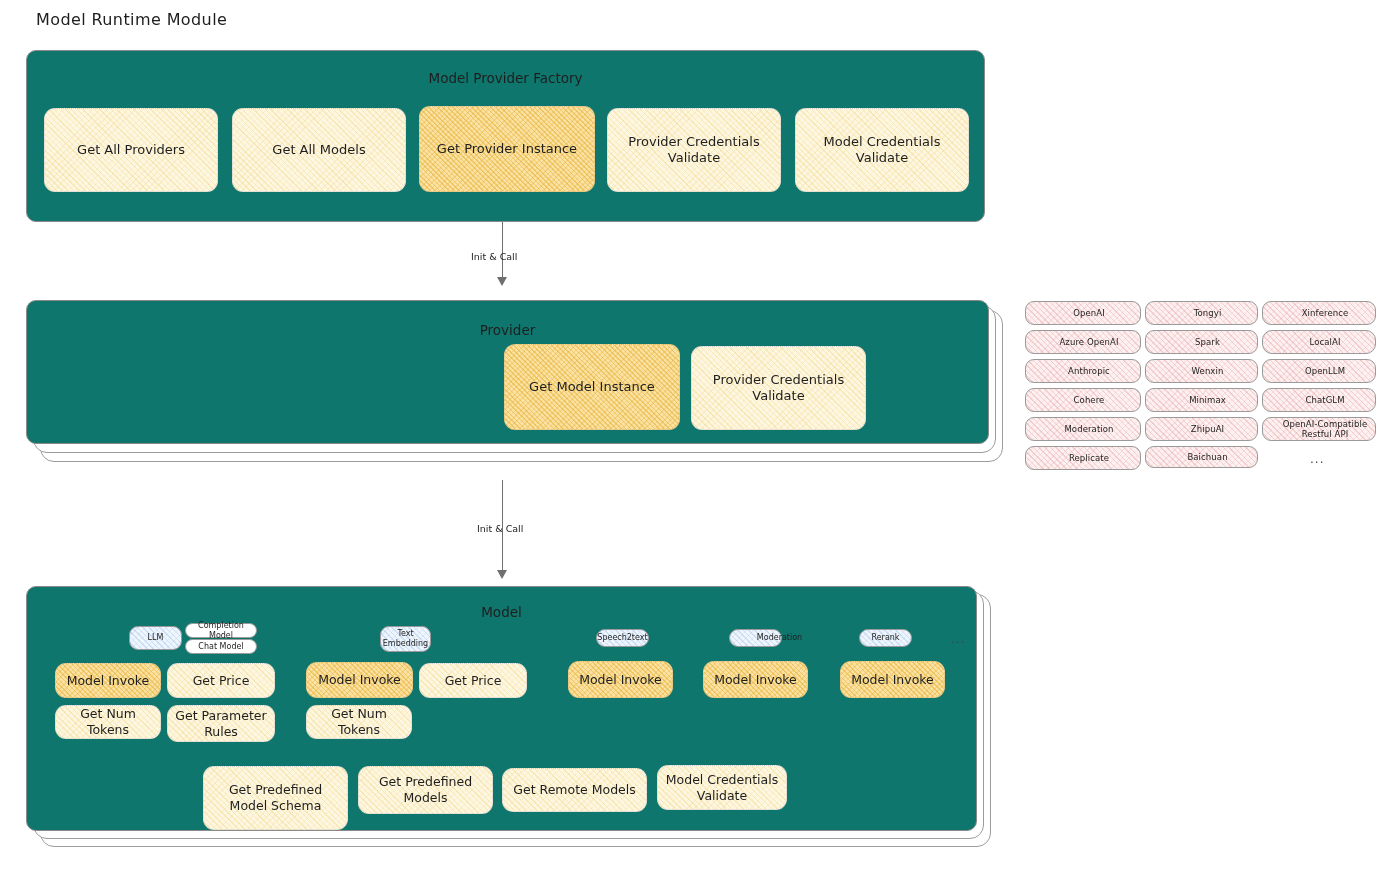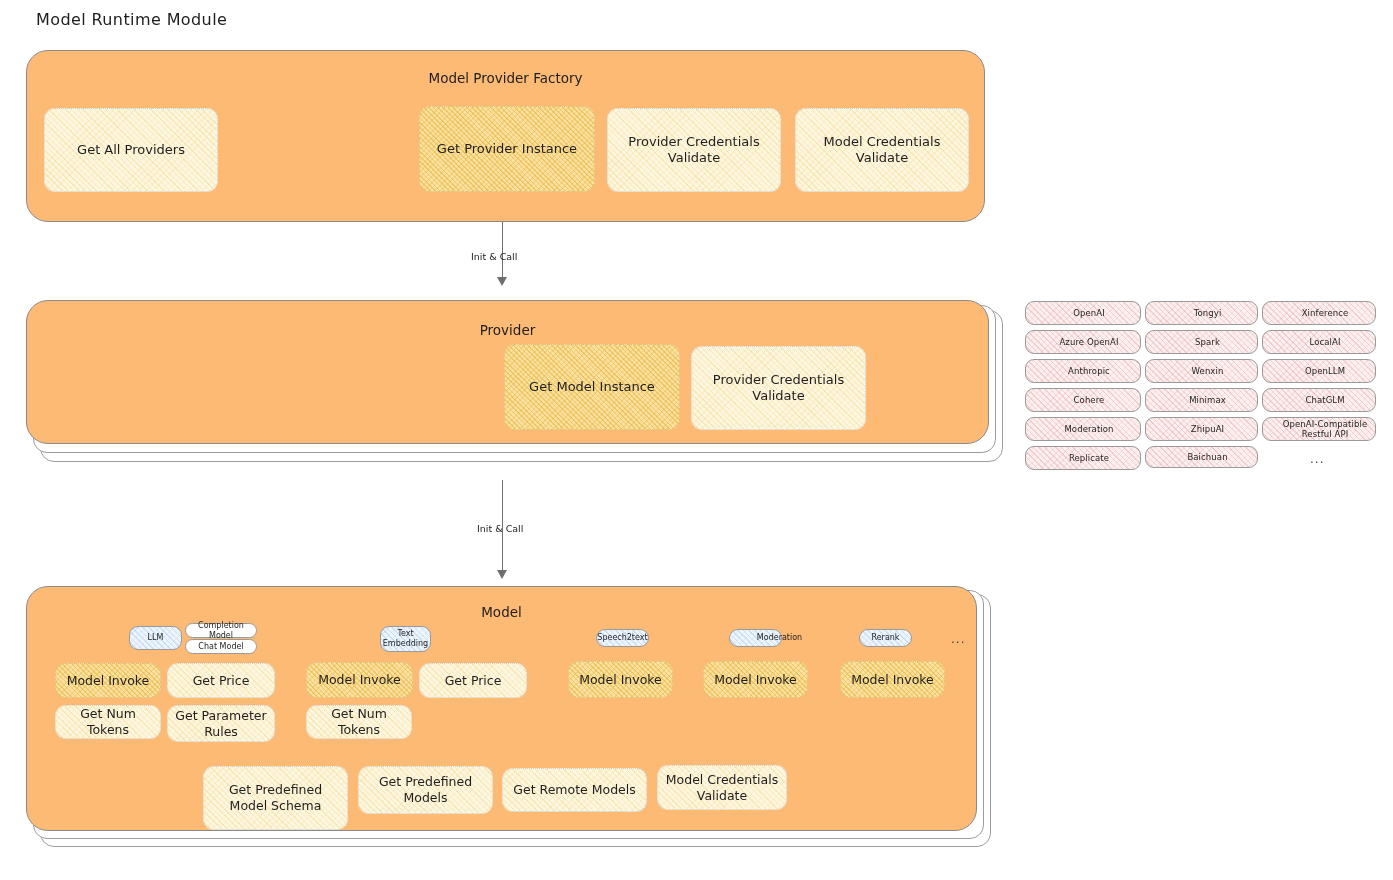--- a/index.html
+++ b/index.html
@@ -16,23 +16,23 @@
 
   
   .page-title{
     position:absolute;left:36px;top:10px;
     font-size:16px;letter-spacing:.4px;color:#1e1e1e;
     white-space:nowrap;
   }
 
   .panel{
     position:absolute;
-    background:#fdba74;
+    background:#0f766e;
     border:1.3px solid #8a8a8a;
-    border-radius:22px;
+    border-radius:10px;
     box-sizing:border-box;
   }
   .panel-title{
     position:absolute;left:0;right:0;
     text-align:center;
     font-size:13.5px;color:#1e1e1e;
     white-space:nowrap;
   }
   
   .stack-layer{
@@ -117,20 +117,21 @@
 
 <div class="canvas">
 
   <div class="page-title">Model Runtime Module</div>
 
   <div class="panel" style="left:26px;top:50px;width:959px;height:172px;">
     <div class="panel-title" style="top:19px;">Model Provider Factory</div>
   </div>
 
   <div class="op" style="left:44px;top:108px;width:174px;height:84px;">Get All Providers</div>
+  <div class="op" style="left:232px;top:108px;width:174px;height:84px;">Get All Models</div>
   <div class="op hl" style="left:419px;top:106px;width:176px;height:86px;">Get Provider Instance</div>
   <div class="op" style="left:607px;top:108px;width:174px;height:84px;">Provider Credentials Validate</div>
   <div class="op" style="left:795px;top:108px;width:174px;height:84px;">Model Credentials Validate</div>
 
   <div class="arrow-line" style="left:502px;top:222px;height:58px;"></div>
   <div class="arrow-head" style="left:497px;top:277px;"></div>
   <div class="arrow-label" style="left:471px;top:251px;">Init &amp; Call</div>
 
   <div class="stack-layer" style="left:40px;top:310px;width:963px;height:152px;"></div>
   <div class="stack-layer" style="left:33px;top:305px;width:963px;height:148px;"></div>
@@ -149,21 +150,21 @@
   <div class="chip" style="left:1025px;top:446px;width:116px;height:24px;">Replicate</div>
 
   <div class="chip" style="left:1145px;top:301px;width:113px;height:24px;">Tongyi</div>
   <div class="chip" style="left:1145px;top:330px;width:113px;height:24px;">Spark</div>
   <div class="chip" style="left:1145px;top:359px;width:113px;height:24px;">Wenxin</div>
   <div class="chip" style="left:1145px;top:388px;width:113px;height:24px;">Minimax</div>
   <div class="chip" style="left:1145px;top:417px;width:113px;height:24px;">ZhipuAI</div>
   <div class="chip" style="left:1145px;top:446px;width:113px;height:22px;">Baichuan</div>
 
   <div class="chip" style="left:1262px;top:301px;width:114px;height:24px;">Xinference</div>
-  <div class="chip" style="left:1262px;top:330px;width:114px;height:24px;">LocalAI</div>
+  <div class="chip" style="left:1262px;top:330px;width:114px;height:24px;border-radius:10px;">LocalAI</div>
   <div class="chip" style="left:1262px;top:359px;width:114px;height:24px;">OpenLLM</div>
   <div class="chip" style="left:1262px;top:388px;width:114px;height:24px;">ChatGLM</div>
   <div class="chip" style="left:1262px;top:417px;width:114px;height:24px;">OpenAI-Compatible Restful API</div>
   <div class="ellipsis" style="left:1310px;top:452px;">...</div>
 
   <div class="arrow-line" style="left:502px;top:480px;height:95px;"></div>
   <div class="arrow-head" style="left:497px;top:570px;"></div>
   <div class="arrow-label" style="left:477px;top:523px;">Init &amp; Call</div>
 
   <div class="stack-layer" style="left:40px;top:594px;width:951px;height:253px;"></div>

